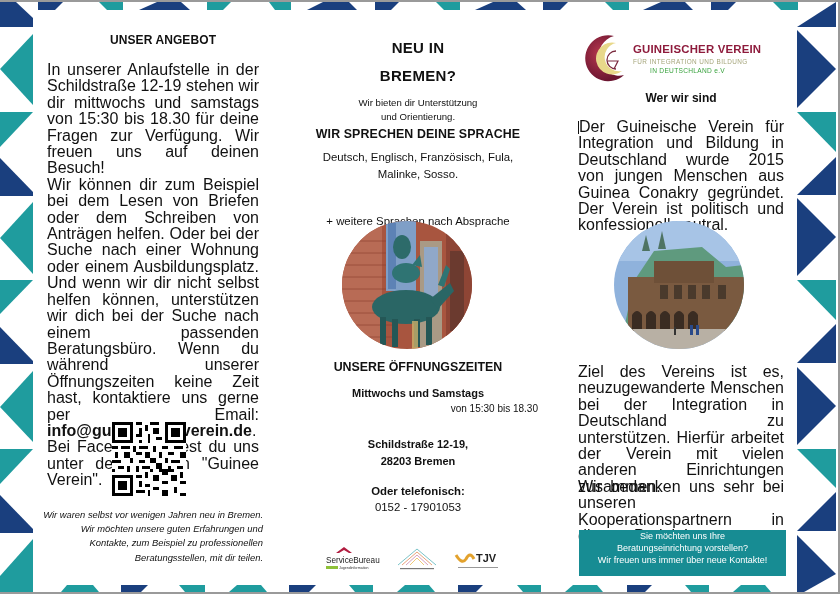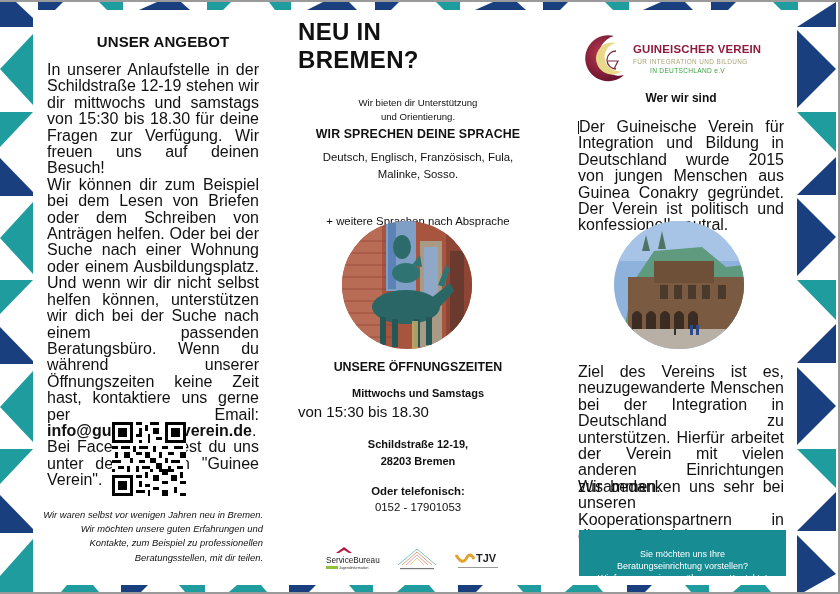--- a/index.html
+++ b/index.html
@@ -13,40 +13,40 @@
   .deco-left { left: 0; top: 0; width: 33px; height: 594px; }
   .deco-right { right: 2px; top: 0; width: 39px; height: 594px; }
   .deco-top { left: 33px; top: 0; width: 765px; height: 9px; }
   .deco-bottom { left: 33px; bottom: 0; width: 765px; height: 9px; }
 
   .panel { position: absolute; top: 0; height: 594px; }
   .panel-left { left: 47px; width: 212px; }
   .panel-mid { left: 298px; width: 240px; }
   .panel-right { left: 578px; width: 206px; }
 
-  .h-left { position: absolute; top: 31px; left: 0; width: 232px; text-align: center; font-weight: bold; font-size: 15px; letter-spacing: 0.1px; }
+  .h-left { position: absolute; top: 31px; left: 0; width: 232px; text-align: center; font-weight: bold; font-size: 12px; letter-spacing: 0.1px; }
 
   .justify { text-align: justify; text-align-last: left; font-size: 16px; line-height: 16.4px; }
   .left-body { position: absolute; top: 60px; left: 0; width: 212px; }
   .left-body b { font-weight: bold; }
 
   .qr { position: absolute; top: 420px; left: 65px; width: 74px; height: 74px; }
 
   .left-foot { position: absolute; top: 506px; left: -4px; width: 220px; text-align: right; font-size: 9.4px; line-height: 14.2px; font-style: italic; }
 
-  .title-big { position: absolute; top: 16px; left: 0; width: 240px; text-align: left; font-weight: bold; font-size: 24px; line-height: 28px; letter-spacing: 0.3px; }
+  .title-big { position: absolute; top: 32px; left: 0; width: 240px; text-align: center; font-weight: bold; font-size: 15px; line-height: 28px; letter-spacing: 0.3px; }
   .mid-sub { position: absolute; top: 94px; left: 0; width: 240px; text-align: center; font-size: 9.6px; line-height: 14px; }
   .mid-h2 { position: absolute; top: 125px; left: 0; width: 240px; text-align: center; font-weight: bold; font-size: 12.4px; letter-spacing: 0.1px; }
   .mid-langs { position: absolute; top: 147px; left: 0; width: 240px; text-align: center; font-size: 11.4px; line-height: 16.5px; }
   .mid-more { position: absolute; top: 213px; left: 0; width: 240px; text-align: center; font-size: 11.4px; }
 
   .photo-mid { position: absolute; top: 219px; left: 44px; width: 130px; height: 128px; border-radius: 50%; overflow: hidden; }
   .mid-h3 { position: absolute; top: 358px; left: 0; width: 240px; text-align: center; font-weight: bold; font-size: 12.4px; }
   .mid-hours-b { position: absolute; top: 385px; left: 0; width: 240px; text-align: center; font-weight: bold; font-size: 11px; }
-  .mid-hours { position: absolute; top: 401px; left: 0; width: 240px; text-align: left; font-size: 15px; }
+  .mid-hours { position: absolute; top: 401px; left: 0; width: 240px; text-align: right; font-size: 10px; }
   .mid-addr { position: absolute; top: 434px; left: 0; width: 240px; text-align: center; font-weight: bold; font-size: 11px; line-height: 16.5px; }
   .mid-tel-b { position: absolute; top: 483px; left: 0; width: 240px; text-align: center; font-weight: bold; font-size: 11.4px; }
   .mid-tel { position: absolute; top: 499px; left: 0; width: 240px; text-align: center; font-size: 11.4px; }
 
   .partners { position: absolute; top: 543px; left: 28px; width: 190px; height: 28px; }
   .partner { position: absolute; top: 0; height: 28px; }
 
   .logo { position: absolute; top: 29px; left: 0; width: 210px; height: 56px; }
   .logo-name { position: absolute; left: 55px; top: 12px; font-size: 11.4px; color: #8e1b3c; letter-spacing: 0.2px; font-weight: bold; white-space: nowrap; }
   .logo-sub1 { position: absolute; left: 55px; top: 27px; font-size: 6.4px; color: #a5a57a; letter-spacing: 0.4px; white-space: nowrap; }
@@ -54,21 +54,21 @@
 
   .h-right { position: absolute; top: 89px; left: 0; width: 206px; text-align: center; font-weight: bold; font-size: 12px; }
   .right-body1 { position: absolute; top: 117px; left: 0; width: 206px; }
   .caret { display: inline-block; width: 1px; height: 13px; background: #111; vertical-align: -2px; margin-right: 0; }
 
   .photo-right { position: absolute; top: 219px; left: 36px; width: 130px; height: 128px; border-radius: 50%; overflow: hidden; }
 
   .right-body2 { position: absolute; top: 362px; left: 0; width: 206px; }
   .right-body3 { position: absolute; top: 477px; left: 0; width: 206px; }
 
-  .cta { position: absolute; top: 528px; left: 1px; width: 207px; height: 46px; background: #178c93; color: #ffffff; text-align: center; font-size: 9px; line-height: 12px; padding-top: 18px; }
+  .cta { position: absolute; top: 528px; left: 1px; width: 207px; height: 46px; background: #178c93; color: #ffffff; text-align: center; font-size: 9px; line-height: 12px; padding-top: 0; }
 </style>
 </head>
 <body>
 
 <div class="page">
 
   <svg class="deco deco-left" viewBox="0 0 33 594" preserveAspectRatio="none">
     <polygon points="0,0 16,0 33,16 33,25 0,25" fill="#1a3f7e"></polygon>
     <polygon points="33,32 33,103 0,67" fill="#1f9c9e"></polygon>
     <polygon points="0,110 33,110 0,145" fill="#1f9c9e"></polygon>

